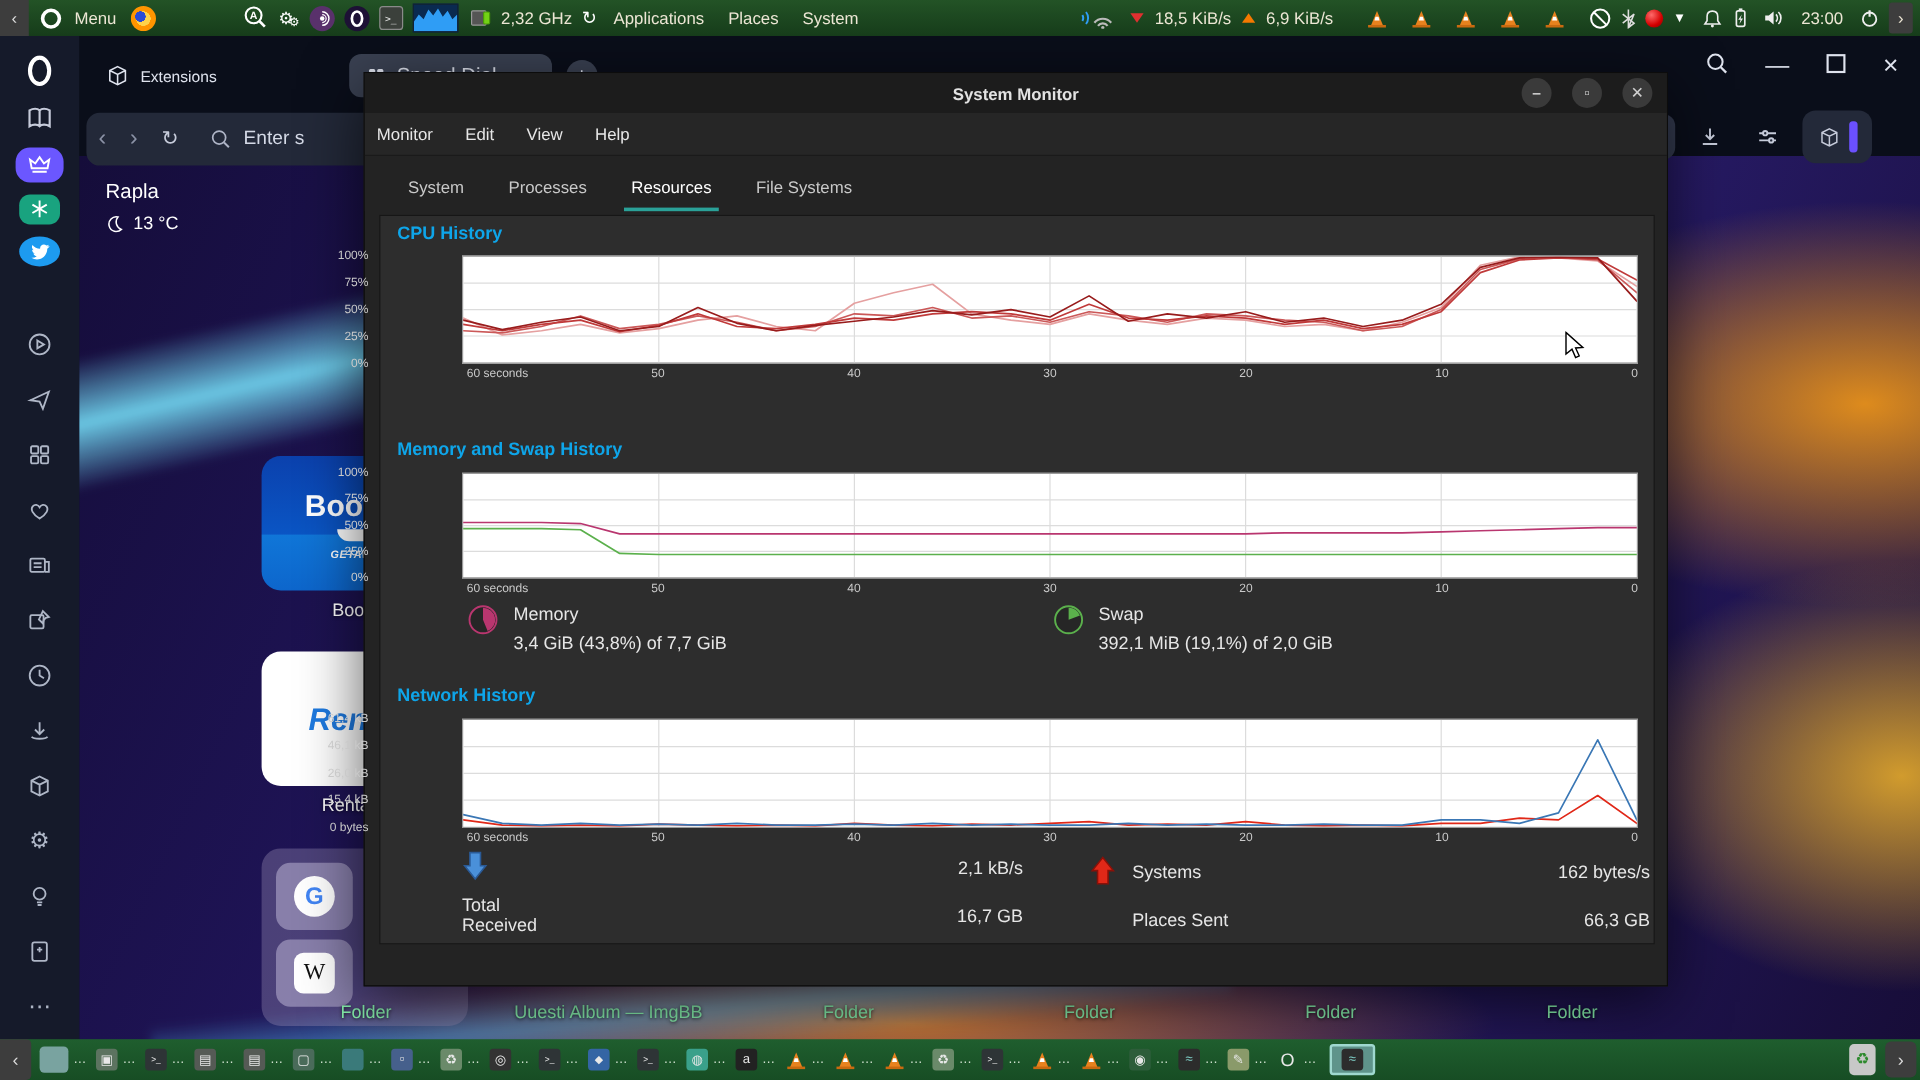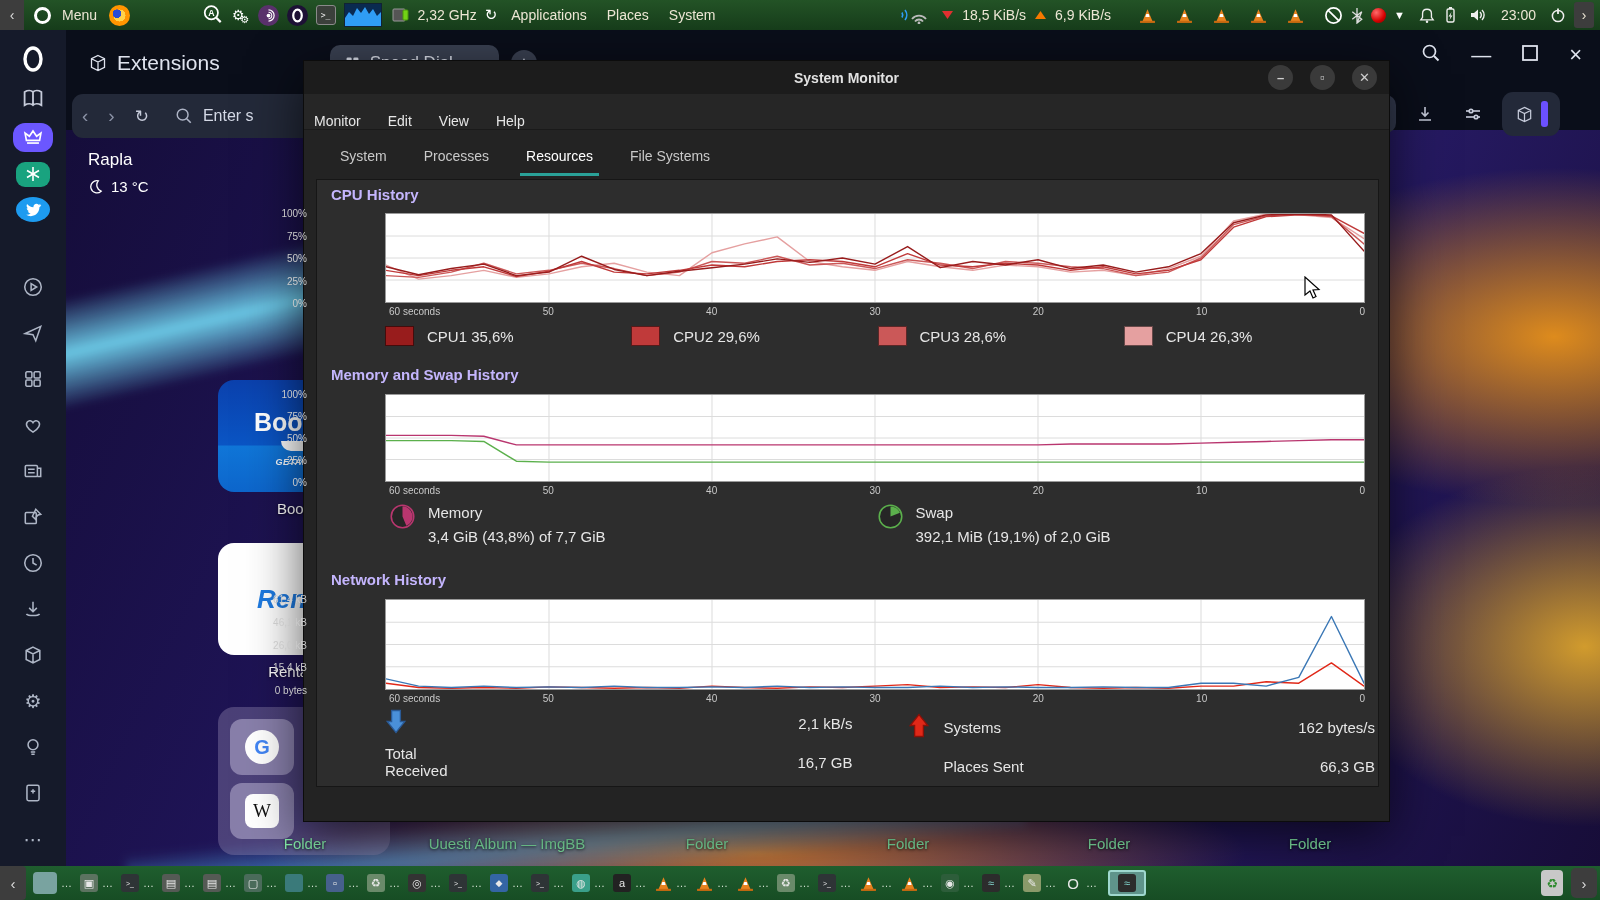--- a/index.html
+++ b/index.html
@@ -62,21 +62,21 @@
 
   .sidebar{position:absolute;left:0;top:0;width:66px;height:100%;background:#151a2a;display:flex;flex-direction:column;align-items:center;padding-top:14px;z-index:3;}
   .sb-it{width:40px;height:40px;border-radius:12px;display:flex;align-items:center;justify-content:center;margin-bottom:10px;color:#c6cbda;}
   .sb-crown{background:#6b57ff;}
   .sb-gpt{background:#19a37f;width:34px;height:34px;border-radius:9px;color:#fff;font-size:18px;}
   .sb-tw{background:#1d9bf0;width:34px;height:34px;border-radius:50%;}
   .sb-gap{height:52px;}
   .sb-small{width:34px;height:34px;margin-bottom:12px;border-radius:9px;display:flex;align-items:center;justify-content:center;color:#aeb6c6;}
 
   .tabstrip{position:absolute;left:66px;top:10px;height:46px;display:flex;align-items:center;color:#dfe3ee;z-index:2;}
-  .tab-ext{display:flex;align-items:center;gap:9px;margin-left:22px;font-size:21px;}
+  .tab-ext{display:flex;align-items:center;gap:9px;margin-left:22px;font-size:13px;}
   .tab-sd{display:flex;align-items:center;gap:9px;margin-left:110px;font-size:17px;background:#3a4152;
           border-radius:10px;height:36px;padding:0 46px 0 14px;}
   .newtab{width:26px;height:26px;border-radius:50%;background:#3a4152;display:flex;align-items:center;justify-content:center;font-size:17px;margin-left:12px;}
   .toolbar{position:absolute;left:72px;top:64px;height:44px;width:1240px;background:#232939;border-radius:11px;
            display:flex;align-items:center;color:#aeb4c6;z-index:2;}
   .tb-nav{margin:0 10px;font-size:19px;color:#8b92a6;}
   .addr{background:transparent;border:none;outline:none;color:#dfe3ee;font-size:16px;width:300px;
         font-family:"Liberation Sans","DejaVu Sans",sans-serif;}
   .addr::placeholder{color:#d4d9e6;opacity:1;}
   .winctl{position:absolute;right:18px;top:12px;display:flex;align-items:center;gap:30px;color:#dfe3ee;z-index:2;}
@@ -87,28 +87,28 @@
   .rt-bar{width:7px;height:26px;border-radius:3px;background:#6b50ff;}
 
   
   .sysmon{position:absolute;left:303px;top:60px;width:1087px;height:762px;background:#232323;z-index:20;
           box-shadow:0 14px 50px rgba(0,0,0,.65);border:1px solid #0c0c0c;color:#e6e6e6;}
   .sm-title{height:33px;background:#1c1c1c;display:flex;align-items:center;justify-content:center;
             font-weight:bold;font-size:14px;color:#e2e2e2;position:relative;}
   .sm-btns{position:absolute;right:12px;top:4px;display:flex;gap:17px;}
   .sm-cb{width:25px;height:25px;border-radius:50%;background:#3a3a3a;color:#cfcfcf;font-size:13px;
          display:flex;align-items:center;justify-content:center;}
-  .sm-menubar{height:36px;background:#262626;display:flex;align-items:flex-end;gap:27px;padding-left:10px;font-size:14px;
+  .sm-menubar{height:36px;background:#262626;display:flex;align-items:center;gap:27px;padding-left:10px;font-size:14px;
               border-bottom:1px solid #1a1a1a;}
   .sm-tabs{height:46px;display:flex;align-items:flex-end;gap:33px;padding-left:34px;font-size:14px;background:#232323;}
   .sm-tab{padding:10px 2px 12px;color:#c9c9c9;position:relative;}
   .sm-tab.active{color:#fff;}
   .sm-tab.active::after{content:"";position:absolute;left:-4px;right:-4px;bottom:0;height:3px;background:#2aa198;}
   .sm-panel{position:absolute;left:12px;top:118px;width:1063px;height:608px;background:#2d2d2d;border:1px solid #161616;}
-  .sm-h{position:absolute;left:14px;font-size:15px;font-weight:bold;color:#c4b5fd;}
+  .sm-h{position:absolute;left:14px;font-size:15px;font-weight:bold;color:#0ea5e9;}
   .chart{position:absolute;left:68px;width:980px;background:#fff;border:1px solid #9a9a9a;}
   .chart svg{position:absolute;inset:0;width:100%;height:100%;}
   .ylabels{position:absolute;width:58px;font-size:10px;color:#c9c9c9;text-align:right;}
   .ylabels span{position:absolute;right:6px;transform:translateY(-50%);white-space:nowrap;}
   .xlabels{position:absolute;left:68px;width:980px;height:14px;font-size:10px;color:#c9c9c9;}
   .xlabels span{position:absolute;transform:translateX(-50%);white-space:nowrap;}
   .xlabels span.first{transform:none;}
   .xlabels span.last{transform:none;right:0;}
   .legend-cpu{position:absolute;left:68px;width:985px;display:grid;grid-template-columns:1fr 1fr 1fr 1fr;font-size:15px;}
   .lg-item{display:flex;align-items:center;gap:13px;}
@@ -552,38 +552,20 @@
               <line x1="0" x2="100" y1="25" y2="25" stroke="#dcdcdc" vector-effect="non-scaling-stroke"></line>
               <line x1="0" x2="100" y1="50" y2="50" stroke="#dcdcdc" vector-effect="non-scaling-stroke"></line>
               <line x1="0" x2="100" y1="75" y2="75" stroke="#dcdcdc" vector-effect="non-scaling-stroke"></line>
             </g>
             <polyline points="0.00,58.00 3.33,74.00 6.67,70.00 10.00,64.00 13.33,72.00 16.67,68.00 20.00,60.00 23.33,56.00 26.67,66.00 30.00,70.00 33.33,44.00 36.67,34.00 40.00,26.00 43.33,54.00 46.67,60.00 50.00,64.00 53.33,54.00 56.67,60.00 60.00,64.00 63.33,58.00 66.67,60.00 70.00,66.00 73.33,64.00 76.67,70.00 80.00,62.00 83.33,48.00 86.67,8.00 90.00,0.00 93.33,1.00 96.67,4.00 100.00,28.00" fill="none" stroke="#e5a0a0" stroke-width="1.4" vector-effect="non-scaling-stroke" stroke-linejoin="round" stroke-linecap="round"></polyline>
             <polyline points="0.00,70.00 3.33,72.00 6.67,66.00 10.00,56.00 13.33,68.00 16.67,64.00 20.00,56.00 23.33,62.00 26.67,70.00 30.00,66.00 33.33,54.00 36.67,56.00 40.00,48.00 43.33,58.00 46.67,56.00 50.00,62.00 53.33,52.00 56.67,56.00 60.00,62.00 63.33,54.00 66.67,56.00 70.00,60.00 73.33,62.00 76.67,70.00 80.00,66.00 83.33,50.00 86.67,12.00 90.00,2.00 93.33,0.00 96.67,3.00 100.00,34.00" fill="none" stroke="#cb5858" stroke-width="1.4" vector-effect="non-scaling-stroke" stroke-linejoin="round" stroke-linecap="round"></polyline>
             <polyline points="0.00,64.00 3.33,70.00 6.67,64.00 10.00,60.00 13.33,71.00 16.67,65.00 20.00,54.00 23.33,66.00 26.67,68.00 30.00,64.00 33.33,58.00 36.67,60.00 40.00,54.00 43.33,52.00 46.67,54.00 50.00,60.00 53.33,45.00 56.67,58.00 60.00,60.00 63.33,56.00 66.67,58.00 70.00,64.00 73.33,60.00 76.67,68.00 80.00,64.00 83.33,52.00 86.67,15.00 90.00,3.00 93.33,1.00 96.67,2.00 100.00,22.00" fill="none" stroke="#c03a3a" stroke-width="1.4" vector-effect="non-scaling-stroke" stroke-linejoin="round" stroke-linecap="round"></polyline>
             <polyline points="0.00,60.00 3.33,69.00 6.67,62.00 10.00,57.00 13.33,70.00 16.67,66.00 20.00,48.00 23.33,63.00 26.67,70.00 30.00,65.00 33.33,61.00 36.67,57.00 40.00,51.00 43.33,55.00 46.67,50.00 50.00,57.00 53.33,37.00 56.67,61.00 60.00,54.00 63.33,58.00 66.67,52.00 70.00,62.00 73.33,58.00 76.67,66.00 80.00,60.00 83.33,45.00 86.67,10.00 90.00,1.00 93.33,0.00 96.67,1.00 100.00,42.00" fill="none" stroke="#981c1c" stroke-width="1.4" vector-effect="non-scaling-stroke" stroke-linejoin="round" stroke-linecap="round"></polyline>
           </svg>
         </div>
-      <div class="legend-cpu" style="top:146px;" id="legend-cpu">
-          <div class="lg-item">
-            <span class="swatch" style="background: rgb(152, 28, 28);"></span>
-            <span>CPU1 35,6%</span>
-          </div>
-          <div class="lg-item">
-            <span class="swatch" style="background: rgb(192, 58, 58);"></span>
-            <span>CPU2 29,6%</span>
-          </div>
-          <div class="lg-item">
-            <span class="swatch" style="background: rgb(203, 88, 88);"></span>
-            <span>CPU3 28,6%</span>
-          </div>
-          <div class="lg-item">
-            <span class="swatch" style="background: rgb(229, 160, 160);"></span>
-            <span>CPU4 26,3%</span>
-          </div>
-        </div>
 
       <div class="sm-h" style="top:186px;">Memory and Swap History</div>
       <div class="chart" style="top:214px;height:88px;">
           <svg viewBox="0 0 100 100" preserveAspectRatio="none">
             <g>
               <line x1="16.666666666666668" x2="16.666666666666668" y1="0" y2="100" stroke="#dcdcdc" vector-effect="non-scaling-stroke"></line>
               <line x1="33.333333333333336" x2="33.333333333333336" y1="0" y2="100" stroke="#dcdcdc" vector-effect="non-scaling-stroke"></line>
               <line x1="50" x2="50" y1="0" y2="100" stroke="#dcdcdc" vector-effect="non-scaling-stroke"></line>
               <line x1="66.66666666666667" x2="66.66666666666667" y1="0" y2="100" stroke="#dcdcdc" vector-effect="non-scaling-stroke"></line>
               <line x1="83.33333333333333" x2="83.33333333333333" y1="0" y2="100" stroke="#dcdcdc" vector-effect="non-scaling-stroke"></line>

